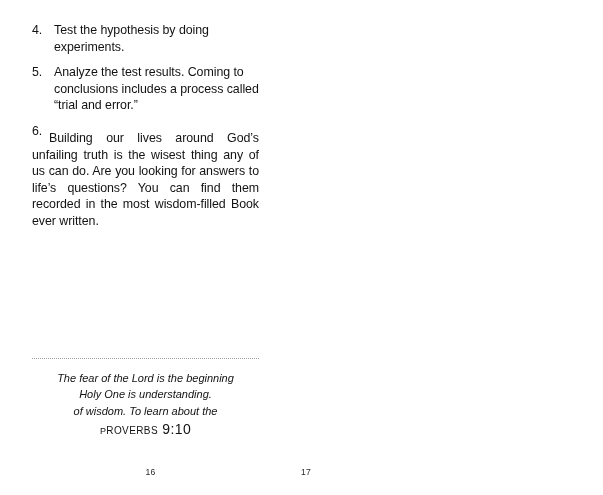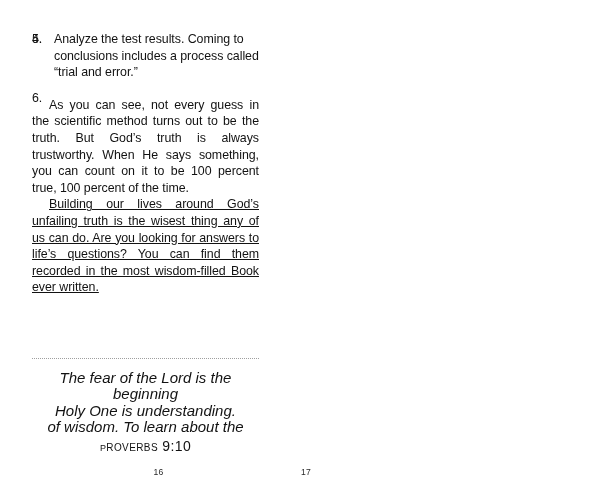--- a/index.html
+++ b/index.html
@@ -86,69 +86,69 @@
   .verse-block {
     position: absolute;
     left: 32px;
     top: 370px;
     width: 227px;
     text-align: center;
   }
   .verse-text {
     font-family: "Liberation Sans", sans-serif;
     font-style: italic;
-    font-size: 15px;
+    font-size: 11px;
     line-height: 16.4px;
     margin: 0;
   }
   .verse-ref {
     margin-top: 2px;
     font-size: 14px;
     letter-spacing: 0.4px;
     font-variant: small-caps;
     text-transform: lowercase;
   }
   .verse-ref::first-letter { font-size: 12.4px; }
 
   
   .folio {
     position: absolute;
     bottom: 18px;
     font-size: 8.6px;
     letter-spacing: 0.3px;
     color: #2a2a2a;
   }
-  .folio-left  { left: 8px; width: 301px; text-align: center; }
+  .folio-left  { left: 0; width: 301px; text-align: center; }
   .folio-right { left: 0; width: 302px; text-align: left; }
 </style>
 </head>
 <body>
 
 <div class="spread">
 
   <div class="page page-left">
 
     <div class="left-col">
 
       <ol class="num-list">
         <li>
           <span class="marker">4.</span>
+          <span>Test the hypothesis by doing experiments.</span>
         </li>
         <li>
           <span class="marker">5.</span>
           <span>Analyze the test results. Coming to conclusions includes a process called “trial and error.”</span>
         </li>
         <li>
           <span class="marker">6.</span>
         </li>
       </ol>
 
       <div class="list-gap"></div>
 
-      <p class="body-p">As you can see, not every guess in the scientific method turns out to be the truth. But God’s truth is always trustworthy. When He says something, you can count on it to be 100 percent true, 100 percent of the time.</p>
       <p class="body-p">Building our lives around God’s unfailing truth is the wisest thing any of us can do. Are you looking for answers to life’s questions? You can find them recorded in the most wisdom-filled Book ever written.</p>
     </div>
 
     <div class="dotted-rule"></div>
 
     <div class="verse-block">
       <p class="verse-text">The fear of the Lord is the beginning</p>
       <p class="verse-text">Holy One is understanding.</p>
       <p class="verse-text">of wisdom. To learn about the</p>
       <div class="verse-ref">Proverbs 9:10</div>

